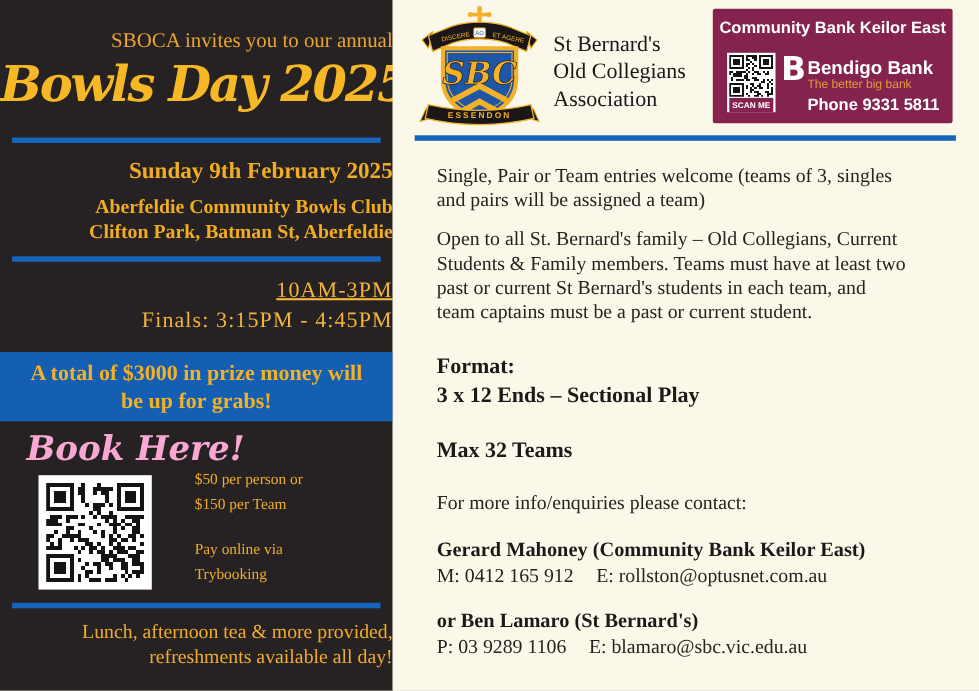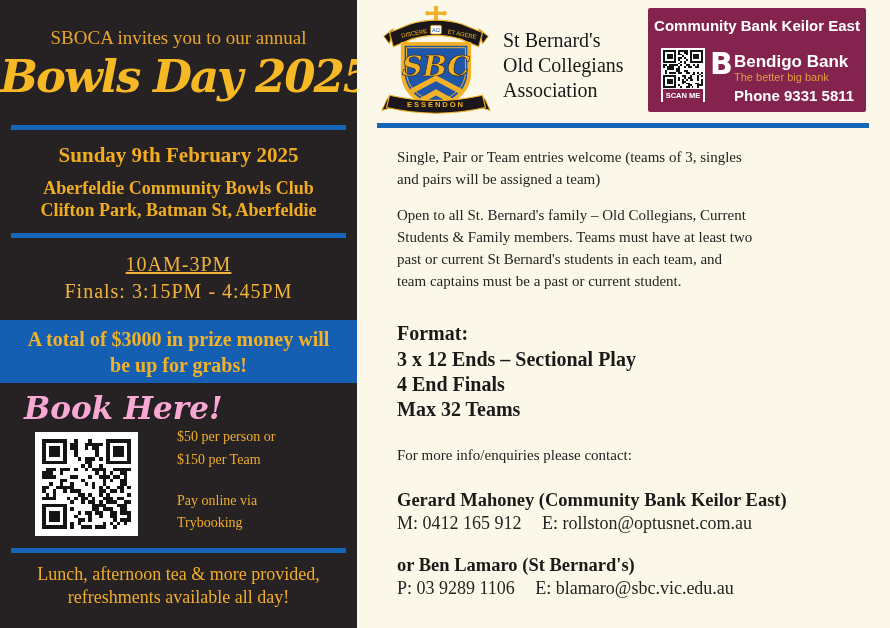--- a/index.html
+++ b/index.html
@@ -5,21 +5,21 @@
   * { margin:0; padding:0; box-sizing:border-box; }
   body { background:#555; display:flex; justify-content:center; }
   .page {
     position:relative; width:890px; height:628px; overflow:hidden;
     font-family:"Liberation Serif", serif; background:#fbf8ea;
   }
   .abs { position:absolute; }
 
   
   .left-panel { position:absolute; left:0; top:0; width:357px; height:628px; background:#262122; }
-  .lp-center { width:357px; text-align:center; white-space:nowrap; }
+  .lp-center { width:357px; text-align:right; white-space:nowrap; }
   .intro    { top:27px;  font-size:19px; color:#e9a62f; }
   .big-title{ top:50px;  font-size:45px; color:#f6b824; font-style:italic; font-weight:bold;
               font-family:"DejaVu Serif", serif; letter-spacing:-2px; }
   .rule     { height:5px; background:#1565b8; }
   .lp-rule1 { left:11px; top:125px; width:335px; }
   .lp-rule2 { left:11px; top:233px; width:335px; }
   .lp-rule3 { left:11px; top:548px; width:335px; }
   .date     { top:143px; font-size:21px; font-weight:bold; color:#f1ad22; }
   .venue1   { top:178px; font-size:18px; font-weight:bold; color:#f1ad22; }
   .venue2   { top:200px; font-size:18px; font-weight:bold; color:#f1ad22; }
@@ -54,21 +54,21 @@
   .b-mark { position:absolute; left:62px; top:40px; font-family:"DejaVu Sans", sans-serif;
             font-weight:bold; font-size:30px; color:#fff; line-height:32px; }
   .bank-brand   { position:absolute; left:86px; top:44px; font-family:"Liberation Sans", sans-serif;
                   font-weight:bold; font-size:17px; color:#fff; white-space:nowrap; }
   .bank-tagline { position:absolute; left:86px; top:63px; font-family:"Liberation Sans", sans-serif;
                   font-size:11px; color:#e19a3f; white-space:nowrap; }
   .bank-phone   { position:absolute; left:86px; top:79px; font-family:"Liberation Sans", sans-serif;
                   font-weight:bold; font-size:15px; color:#fff; white-space:nowrap; }
 
   .rp-rule { left:20px; top:123px; width:492px; height:5px; background:#1565b8; }
-  .body-line { left:40px; font-size:15px; color:#262222; white-space:nowrap; }
+  .body-line { left:40px; font-size:18px; color:#262222; white-space:nowrap; }
   .p1-0 { top:149px; } .p1-1 { top:171px; }
   .p2-0 { top:207px; } .p2-1 { top:229px; } .p2-2 { top:251px; } .p2-3 { top:273px; }
   .fmt { left:40px; font-size:20px; font-weight:bold; color:#1c1919; white-space:nowrap; }
   .fmt-0 { top:322px; } .fmt-1 { top:348px; } .fmt-2 { top:373px; } .fmt-3 { top:398px; }
   .contact-intro { top:447px; }
   .c-name { left:40px; font-size:18.5px; font-weight:bold; color:#1c1919; white-space:nowrap; }
   .c1-name { top:490px; } .c2-name { top:555px; }
   .c-detail { left:40px; font-size:18px; color:#262222; white-space:nowrap; }
   .c1-detail { top:513px; } .c2-detail { top:578px; }
   .c-detail .email { margin-left:16px; }
@@ -476,21 +476,20 @@
 
     <div class="abs body-line p1-0">Single, Pair or Team entries welcome (teams of 3, singles</div>
     <div class="abs body-line p1-1">and pairs will be assigned a team)</div>
     <div class="abs body-line p2-0">Open to all St. Bernard's family – Old Collegians, Current</div>
     <div class="abs body-line p2-1">Students &amp; Family members. Teams must have at least two</div>
     <div class="abs body-line p2-2">past or current St Bernard's students in each team, and</div>
     <div class="abs body-line p2-3">team captains must be a past or current student.</div>
 
     <div class="abs fmt fmt-0">Format:</div>
     <div class="abs fmt fmt-1">3 x 12 Ends – Sectional Play</div>
-    <div class="abs fmt fmt-2">4 End Finals</div>
     <div class="abs fmt fmt-3">Max 32 Teams</div>
 
     <div class="abs body-line contact-intro">For more info/enquiries please contact:</div>
     <div class="abs c-name c1-name">Gerard Mahoney (Community Bank Keilor East)</div>
     <div class="abs c-detail c1-detail">
       <span class="phone">M: 0412 165 912</span>
       <span class="email">E: rollston@optusnet.com.au</span>
     </div>
     <div class="abs c-name c2-name">or Ben Lamaro (St Bernard's)</div>
     <div class="abs c-detail c2-detail">

